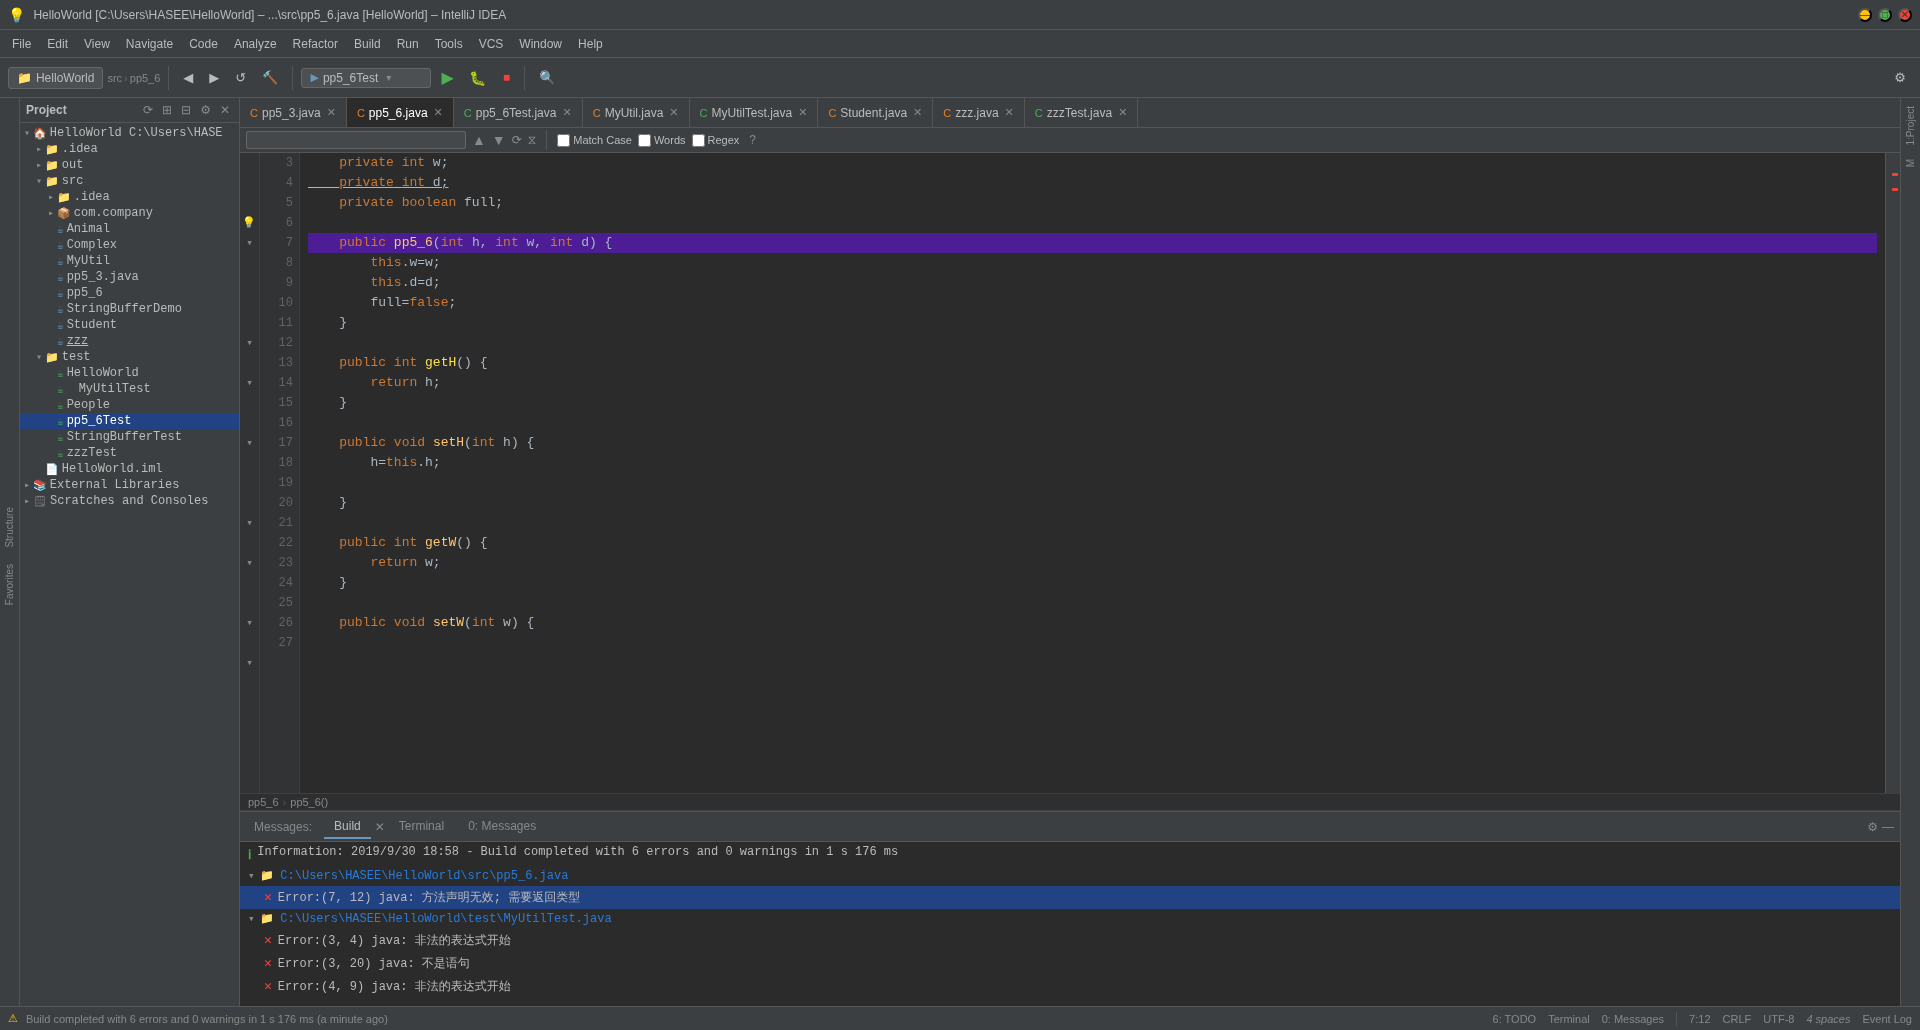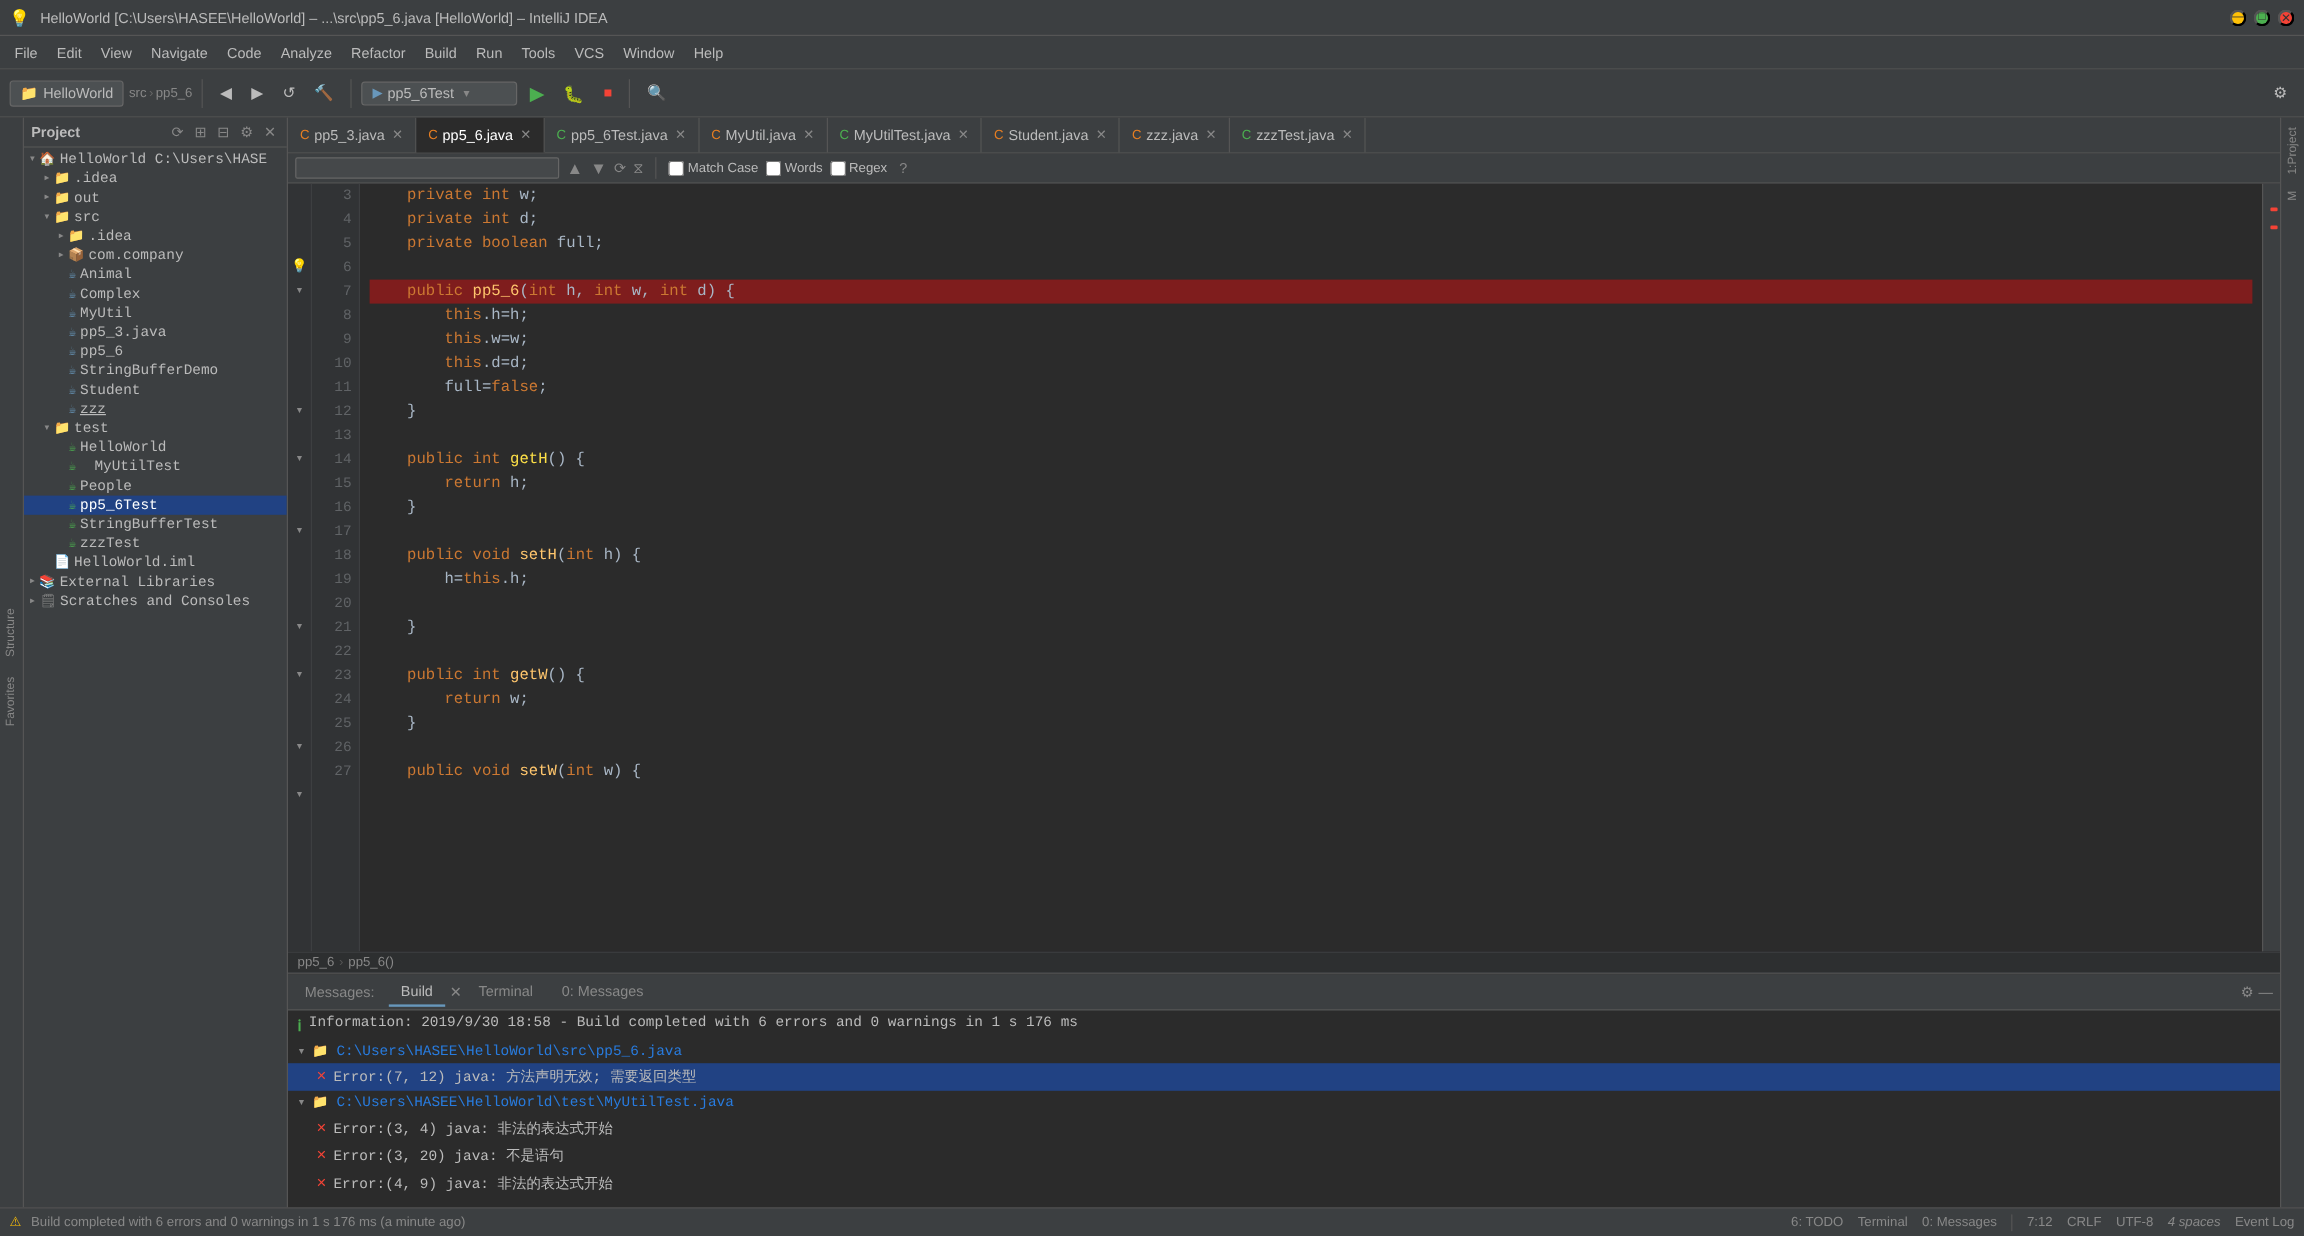--- a/index.html
+++ b/index.html
@@ -423,25 +423,24 @@
             <div>22</div>
             <div>23</div>
             <div>24</div>
             <div>25</div>
             <div>26</div>
             <div>27</div>
         </div>
 
         <div id="code-content" style="flex:1;padding:0 8px;line-height:20px;overflow:auto;background:#2b2b2b;position:relative;">
           <div class="code-line" style="white-space:pre;height:20px;color:#a9b7c6;">    <span style="color:#cc7832;">private</span> <span style="color:#cc7832;">int</span> w;</div>
-          <div class="code-line" style="white-space:pre;height:20px;color:#a9b7c6;">    <span style="color:#cc7832;">private</span> <span style="color:#cc7832;">int</span> d;</div>
+          <div class="code-line" style="white-space:pre;height:20px;color:#a9b7c6;text-decoration:underline;">    <span style="color:#cc7832;">private</span> <span style="color:#cc7832;">int</span> d;</div>
           <div class="code-line" style="white-space:pre;height:20px;color:#a9b7c6;">    <span style="color:#cc7832;">private</span> <span style="color:#cc7832;">boolean</span> full;</div>
           <div class="code-line" style="white-space:pre;height:20px;color:#a9b7c6;"> </div>
-          <div class="code-line" style="white-space:pre;height:20px;color:#a9b7c6;background:#7f1d1d;">    <span style="color:#cc7832;">public</span> <span style="color:#ffc66d;">pp5_6</span>(<span style="color:#cc7832;">int</span> h, <span style="color:#cc7832;">int</span> w, <span style="color:#cc7832;">int</span> d) {</div>
-          <div class="code-line" style="white-space:pre;height:20px;color:#a9b7c6;">        <span style="color:#cc7832;">this</span>.h=h;</div>
+          <div class="code-line" style="white-space:pre;height:20px;color:#a9b7c6;background:#4c1d95;">    <span style="color:#cc7832;">public</span> <span style="color:#ffc66d;">pp5_6</span>(<span style="color:#cc7832;">int</span> h, <span style="color:#cc7832;">int</span> w, <span style="color:#cc7832;">int</span> d) {</div>
           <div class="code-line" style="white-space:pre;height:20px;color:#a9b7c6;">        <span style="color:#cc7832;">this</span>.w=w;</div>
           <div class="code-line" style="white-space:pre;height:20px;color:#a9b7c6;">        <span style="color:#cc7832;">this</span>.d=d;</div>
           <div class="code-line" style="white-space:pre;height:20px;color:#a9b7c6;">        full=<span style="color:#cc7832;">false</span>;</div>
           <div class="code-line" style="white-space:pre;height:20px;color:#a9b7c6;">    }</div>
           <div class="code-line" style="white-space:pre;height:20px;color:#a9b7c6;"> </div>
           <div class="code-line" style="white-space:pre;height:20px;color:#a9b7c6;">    <span style="color:#cc7832;">public</span> <span style="color:#cc7832;">int</span> <span style="color:#fde047;">getH</span>() {</div>
           <div class="code-line" style="white-space:pre;height:20px;color:#a9b7c6;">        <span style="color:#cc7832;">return</span> h;</div>
           <div class="code-line" style="white-space:pre;height:20px;color:#a9b7c6;">    }</div>
           <div class="code-line" style="white-space:pre;height:20px;color:#a9b7c6;"> </div>
           <div class="code-line" style="white-space:pre;height:20px;color:#a9b7c6;">    <span style="color:#cc7832;">public</span> <span style="color:#cc7832;">void</span> <span style="color:#ffc66d;">setH</span>(<span style="color:#cc7832;">int</span> h) {</div>

